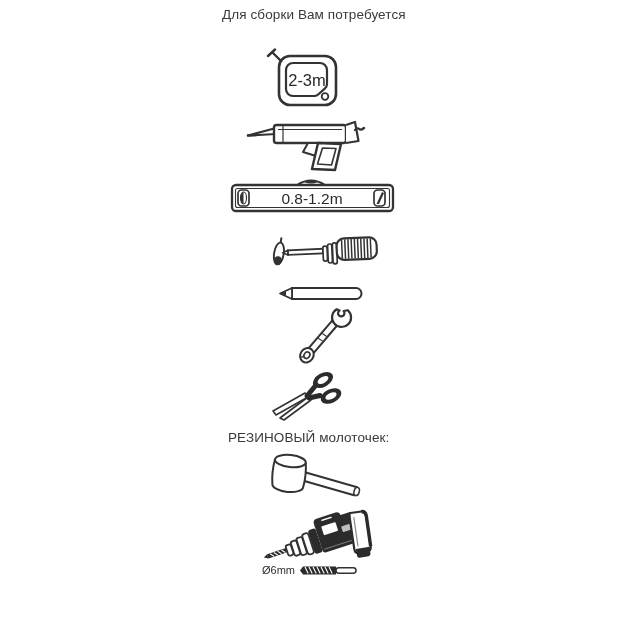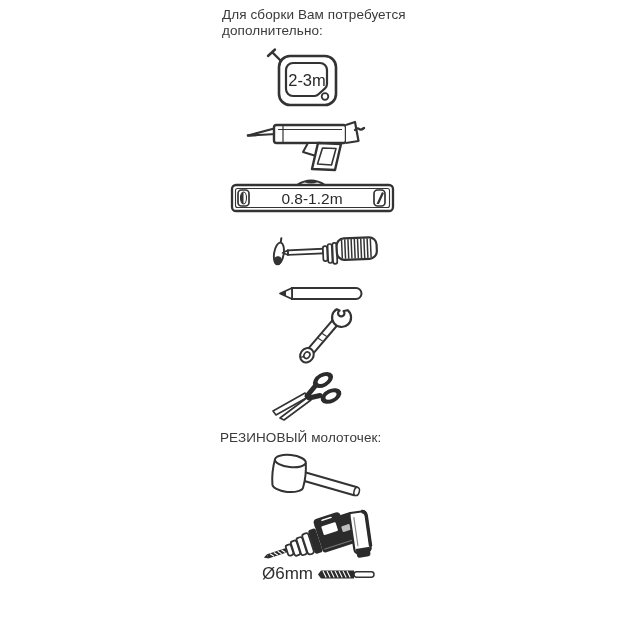--- a/index.html
+++ b/index.html
@@ -3,31 +3,30 @@
 <meta charset="utf-8">
 <style>
   html,body{margin:0;padding:0;background:#fff;}
   .canvas{position:relative;width:620px;height:620px;background:#ffffff;
     font-family:"Liberation Sans",sans-serif;overflow:hidden;}
   .abs{position:absolute;}
   svg{display:block;overflow:visible;}
   .hdr{font-size:13.5px;line-height:16px;color:#3a3a3a;letter-spacing:.1px;}
   .sect-title{font-size:13.5px;color:#3a3a3a;letter-spacing:.1px;}
   .bit-row{display:flex;align-items:center;gap:5px;}
-  .bit-label{font-size:17px;color:#2f2f2f;white-space:nowrap;}
+  .bit-label{font-size:11px;color:#2f2f2f;white-space:nowrap;}
   .svgtext{font-family:"Liberation Sans",sans-serif;fill:#2a2a2a;}
 </style>
 </head>
 <body>
 
 <div class="canvas">
 
   <div class="abs hdr" style="left:222px;top:7px;">
     <div>Для сборки Вам потребуется</div>
-    <div>дополнительно:</div>
   </div>
 
   <svg class="abs" style="left:264px;top:47px;" width="78" height="62" viewBox="0 0 78 62">
     <path d="M17,14 L8,5 M11,2.5 L4,9" fill="none" stroke="#333" stroke-width="2.4" stroke-linecap="round"></path>
     <rect x="15" y="9" width="57" height="49" rx="11" fill="#fff" stroke="#333" stroke-width="2.6"></rect>
     <path d="M29,16 h27 a7,7 0 0 1 7,7 v14 a6,6 0 0 1 -2,4.4 l-6.5,5.8 a6,6 0 0 1 -4,1.8 h-21.5 a7,7 0 0 1 -7,-7 v-19 a7,7 0 0 1 7,-7 z" fill="#fff" stroke="#333" stroke-width="2.2"></path>
     <circle cx="61" cy="49.5" r="3.3" fill="#fff" stroke="#333" stroke-width="1.8"></circle>
     <text class="svgtext" x="43" y="39" font-size="16.5" text-anchor="middle">2-3m</text>
   </svg>
 
@@ -113,21 +112,21 @@
       <ellipse cx="53" cy="14" rx="11" ry="6.8" fill="#2b2b2b"></ellipse>
       <ellipse cx="53" cy="14" rx="6" ry="3.1" fill="#fff"></ellipse>
     </g>
     <g transform="rotate(-25 61 30)">
       <ellipse cx="61" cy="30" rx="11" ry="6.8" fill="#2b2b2b"></ellipse>
       <ellipse cx="61" cy="30" rx="6" ry="3.1" fill="#fff"></ellipse>
     </g>
     <circle cx="37.5" cy="31" r="1.9" fill="#2b2b2b"></circle>
   </svg>
 
-  <div class="abs sect-title" style="left:220px;top:430px;">РЕЗИНОВЫЙ молоточек:</div>
+  <div class="abs sect-title" style="left:228px;top:430px;">РЕЗИНОВЫЙ молоточек:</div>
 
   <svg class="abs" style="left:266px;top:450px;" width="106" height="50" viewBox="0 0 106 50">
     <g transform="rotate(16 34 25)">
       <rect x="32" y="21" width="61" height="8.5" rx="1.5" fill="#fff" stroke="#333" stroke-width="2"></rect>
       <ellipse cx="93" cy="25.2" rx="2.6" ry="4.2" fill="#fff" stroke="#333" stroke-width="1.5"></ellipse>
     </g>
     <g transform="rotate(6 23 24)">
       <path d="M7.5,11 C6.2,19 6.2,28 7.5,35.5 A15.5,6.5 0 0 0 38.5,35.5 C39.8,28 39.8,19 38.5,11" fill="#fff" stroke="#333" stroke-width="2"></path>
       <ellipse cx="23" cy="11" rx="15.5" ry="6" fill="#fff" stroke="#333" stroke-width="2"></ellipse>
     </g>

